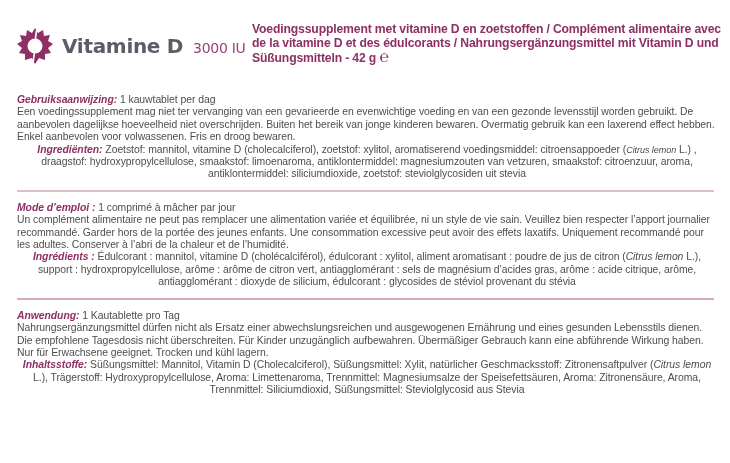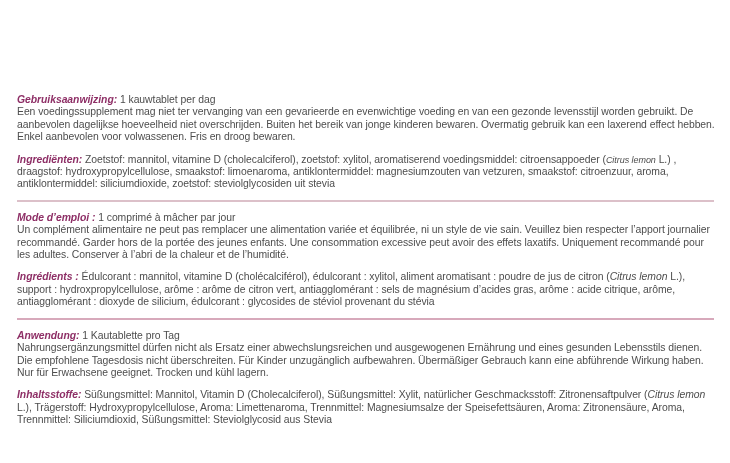--- a/index.html
+++ b/index.html
@@ -77,41 +77,57 @@
     .section {
       font-size: 10.4px;
       line-height: 12.4px;
       color: #4d4d4d;
       letter-spacing: -0.05px;
     }
     .para {
       margin: 0;
     }
     .para + .para {
-      margin-top: 10px;
+      margin-top: 0;
+      text-align: center;
     }
     .label {
       font-weight: bold;
       color: #8e2f66;
       font-style: italic;
     }
     .divider {
       height: 2px;
       background: #dcc0c9;
       width: 697px;
       margin: 0;
     }
     .div1 { margin-top: 9px; margin-bottom: 10px; }
     .div2 { margin-top: 9px; margin-bottom: 10px; background: #d7a9bb; }
     i { font-style: italic; }
   </style>
 </head>
 <body>
 
 <div class="header">
+  <div class="logo">
+    <span class="logo-icon">
+      <svg width="38" height="38" viewBox="0 0 38 38">
+        <g fill="#8e2f66">
+          <polygon points="19,1 22,6 27,3 28,9 34,8 32,14 37,17 32,21 35,26 29,27 29,33 23,31 19,37 16,31 9,33 9,27 3,26 6,21 1,17 6,14 4,8 10,9 11,3 16,6"></polygon>
+        </g>
+        <circle cx="19" cy="19" r="7.5" fill="#ffffff"></circle>
+        <rect x="17.6" y="3" width="1.6" height="9" fill="#ffffff" transform="rotate(8 19 19)"></rect>
+        <rect x="18.6" y="26" width="1.6" height="9" fill="#ffffff" transform="rotate(8 19 19)"></rect>
+      </svg>
+    </span>
+    <span class="logo-title">Vitamine D</span>
+    <span class="logo-strength">3000 IU</span>
+  </div>
+  <div class="product-desc"><span>Voedingssupplement met vitamine D en zoetstoffen / Complément alimentaire avec de la vitamine D et des édulcorants / Nahrungsergänzungsmittel mit Vitamin D und Süßungsmitteln - 42 g</span><span class="estimated-sign">℮</span></div>
 </div>
 
 <div class="content">
 
   <div class="section">
     <p class="para"><span class="label">Gebruiksaanwijzing:</span><span> 1 kauwtablet per dag</span><br><span>Een voedingssupplement mag niet ter vervanging van een gevarieerde en evenwichtige voeding en van een gezonde levensstijl worden gebruikt. De aanbevolen dagelijkse hoeveelheid niet overschrijden. Buiten het bereik van jonge kinderen bewaren. Overmatig gebruik kan een laxerend  effect hebben. Enkel aanbevolen voor volwassenen. Fris en droog bewaren.</span></p>
     <p class="para"><span class="label">Ingrediënten:</span><span>  Zoetstof: mannitol, vitamine D (cholecalciferol), zoetstof: xylitol, aromatiserend voedingsmiddel: citroensappoeder (</span><i style="font-size:9px;">Citrus lemon</i><span> L.) , draagstof: hydroxypropylcellulose, smaakstof: limoenaroma, antiklontermiddel: magnesiumzouten van vetzuren, smaakstof: citroenzuur, aroma, antiklontermiddel: siliciumdioxide, zoetstof: steviolglycosiden uit stevia</span></p>
   </div>
 
   <div class="divider div1"></div>

